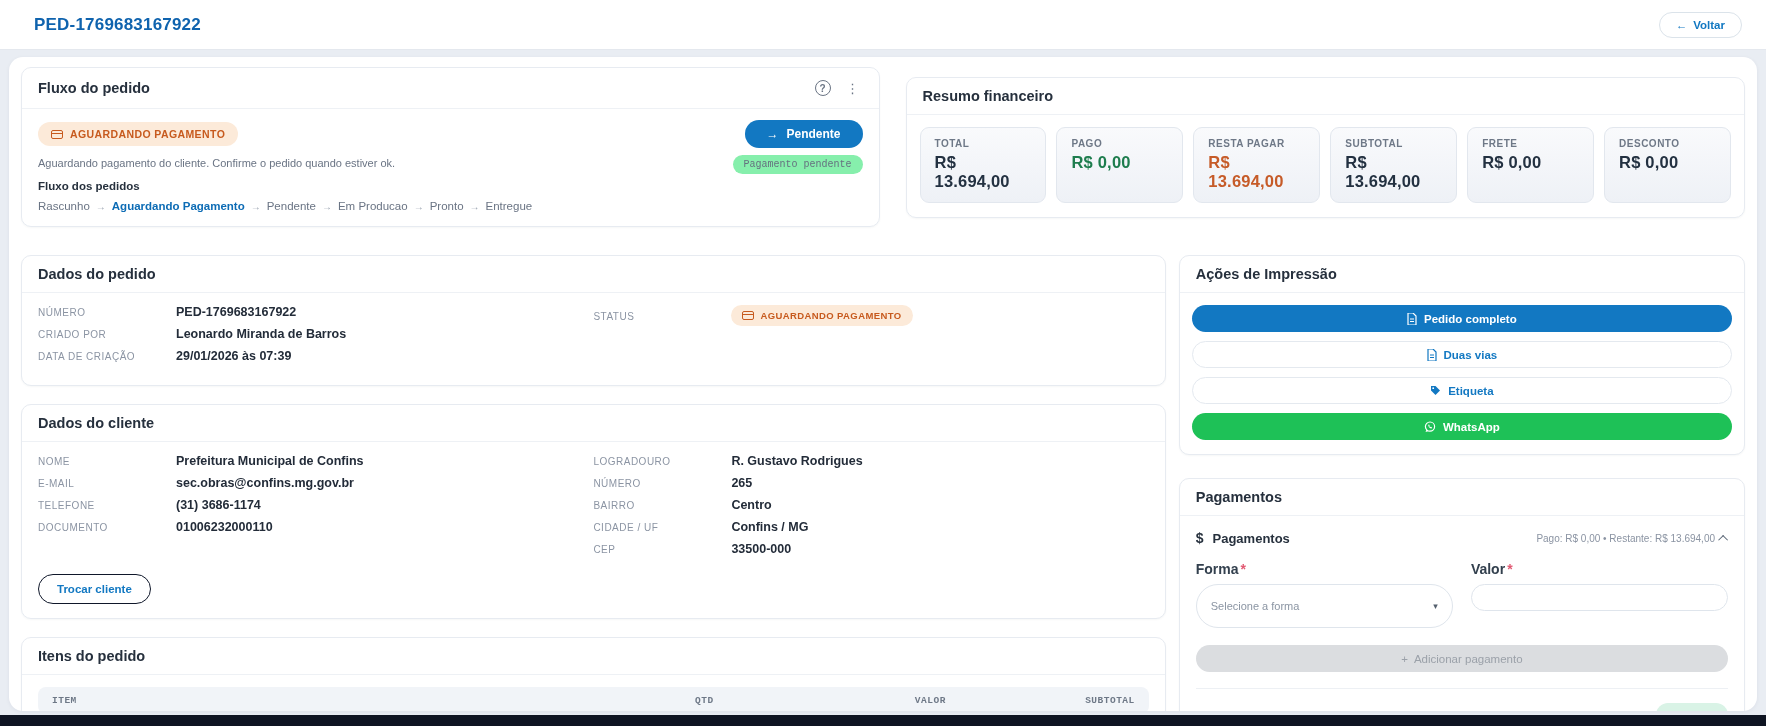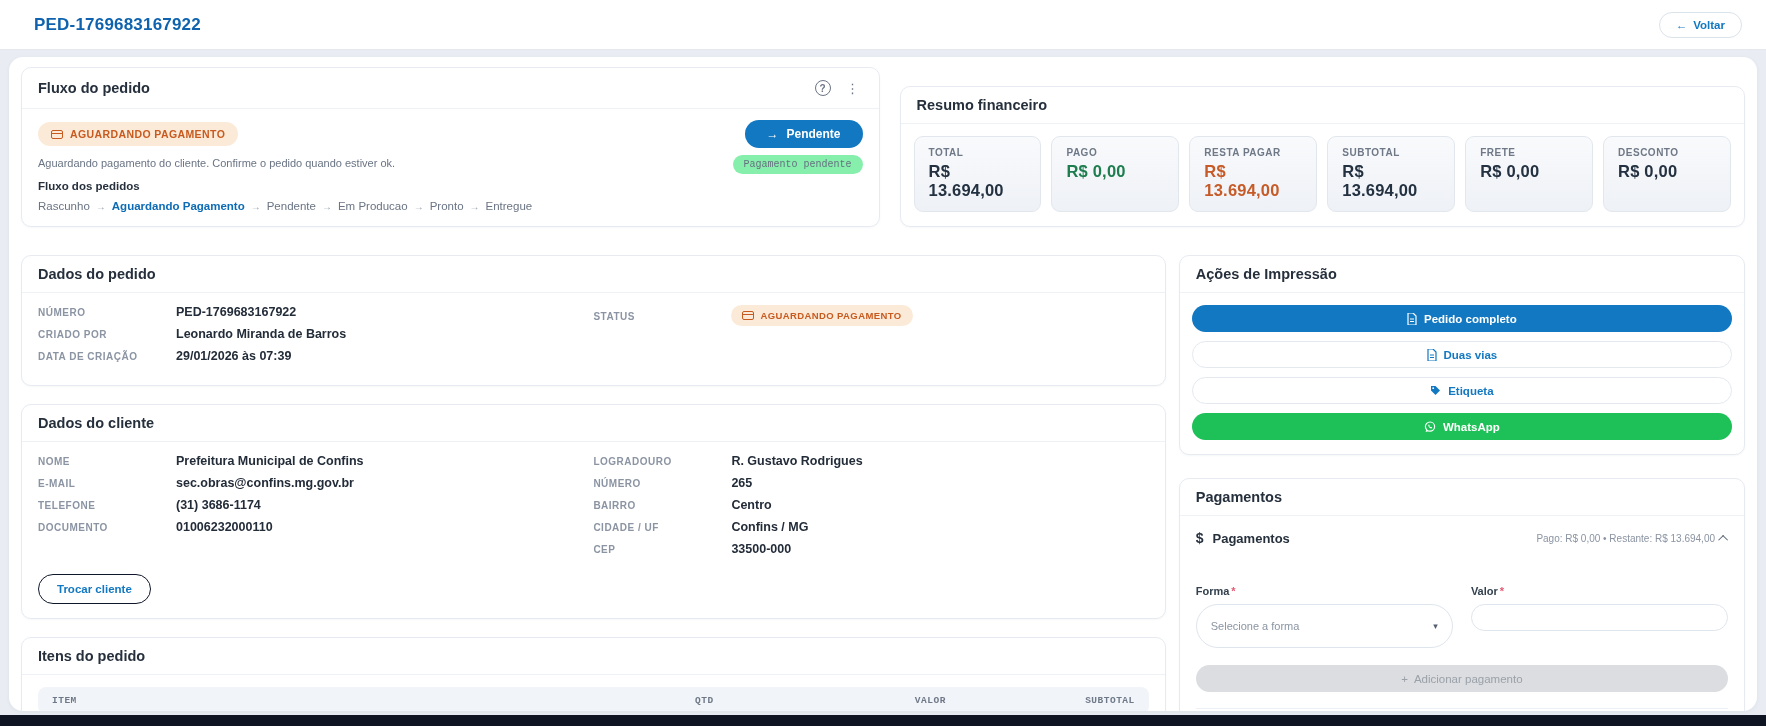--- a/index.html
+++ b/index.html
@@ -17,21 +17,21 @@
   
   .shell { margin:7px 9px 0; background:#ffffff; border-radius:14px;
     box-shadow:0 1px 4px rgba(30,40,60,.06); height:654px; padding:10px 12px; overflow:hidden; }
 
   .card { background:#fff; border:1px solid #e7ebf1; border-radius:10px;
     box-shadow:0 1px 2px rgba(30,40,60,.04); }
   .card-header { display:flex; align-items:center; justify-content:space-between;
     padding:10px 16px; border-bottom:1px solid #eef1f5; }
   .card-title { font-size:14.5px; font-weight:bold; color:#26303d; }
 
-  .row1 { display:flex; gap:20px; align-items:flex-end; margin-bottom:28px; }
+  .row1 { display:flex; gap:26px; align-items:center; margin-bottom:28px; }
   .row2 { display:flex; gap:13px; align-items:flex-start; }
   .col-left { flex:0 0 66.4%; display:flex; flex-direction:column; gap:18px; }
   .col-right { flex:1; display:flex; flex-direction:column; gap:23px; }
 
   
   .flow-card { flex:0 0 49.8%; }
   .icon-btn { color:#6a7484; font-size:13px; background:none; border:none; cursor:pointer;
     display:inline-flex; align-items:center; justify-content:center; width:20px; height:20px; }
   .help-circle { width:16px; height:16px; border:1.4px solid #6a7484; border-radius:50%;
     font-size:10px; font-weight:bold; display:inline-flex; align-items:center; justify-content:center; }
@@ -58,21 +58,21 @@
   .fin-card { flex:1; border:1px solid #e2e7ee; border-radius:9px; padding:10px 14px 11px;
     background:linear-gradient(180deg,#f9fafc 0%,#eef1f6 100%); }
   .fin-label { font-size:10px; font-weight:bold; color:#6e7887; letter-spacing:.5px; }
   .fin-value { font-size:16.5px; font-weight:bold; color:#233141; margin-top:4px; letter-spacing:.2px; }
   .fin-value.green { color:#1e7d4e; }
   .fin-value.orange { color:#c65b28; }
 
   
   .fields-body { padding:12px 16px 14px; }
   .field-row { display:flex; margin-bottom:8px; align-items:baseline; }
-  .field-label { flex:0 0 138px; font-size:10px; font-weight:bold; color:#8b94a3; letter-spacing:.5px; }
+  .field-label { flex:0 0 138px; font-size:10px; font-weight:normal; color:#8b94a3; letter-spacing:.5px; }
   .field-value { font-size:12.5px; font-weight:600; color:#232c39; }
   .two-col { display:flex; }
   .two-col > div { flex:1; }
   .status-badge-sm { display:inline-flex; align-items:center; gap:6px; background:#fcead9;
     color:#c75a1e; font-size:9.5px; font-weight:bold; letter-spacing:.4px; padding:5px 11px; border-radius:999px; }
   .btn-outline { display:inline-flex; align-items:center; background:#fff; border:1px solid #0f172a;
     border-radius:999px; padding:8px 18px; color:#1278c2; font-size:11.5px; font-weight:bold; cursor:pointer; margin-top:10px; }
 
   
   .items-body { padding:12px 16px 14px; }
@@ -98,21 +98,21 @@
   .pay-body { padding:14px 16px 14px; }
   .pay-top { display:flex; align-items:center; justify-content:space-between; }
   .pay-top-left { display:flex; align-items:center; gap:9px; }
   .dollar-icon { font-size:14px; font-weight:bold; color:#26303d; }
   .pay-section-title { font-size:13px; font-weight:bold; color:#26303d; }
   .pay-summary { font-size:10px; color:#8a93a2; display:flex; align-items:center; gap:6px; }
   .chev-up { width:7px; height:7px; border-left:1.6px solid #5c6877; border-top:1.6px solid #5c6877;
     transform:rotate(45deg) translateY(2px); display:inline-block; cursor:pointer; }
   .pay-form { display:flex; gap:18px; margin-top:15px; }
   .pay-field { flex:1; }
-  .pay-label { font-size:11px; font-weight:bold; color:#33404e;margin-top:24px; }
+  .pay-label { font-size:14px; font-weight:bold; color:#33404e; }
   .req { color:#e25a73; margin-left:2px; }
   .select-pill { margin-top:7px; height:44px; border:1px solid #dfe5ec; border-radius:999px;
     display:flex; align-items:center; justify-content:space-between; padding:0 14px;
     font-size:11px; color:#8b95a3; cursor:pointer; background:#fff; }
   .caret { color:#55606e; font-size:9px; }
   .input-pill { margin-top:7px; height:27px; width:100%; border:1px solid #dfe5ec; border-radius:999px;
     padding:0 14px; font-size:11px; color:#33404e; background:#fff; outline:none; }
   .btn-disabled { margin-top:17px; width:100%; height:27px; background:#dbddе0; background:#dbdde0;
     color:#9ba1a9; border:none; border-radius:999px; font-size:11.5px; cursor:not-allowed;
     display:flex; align-items:center; justify-content:center; gap:6px; }

